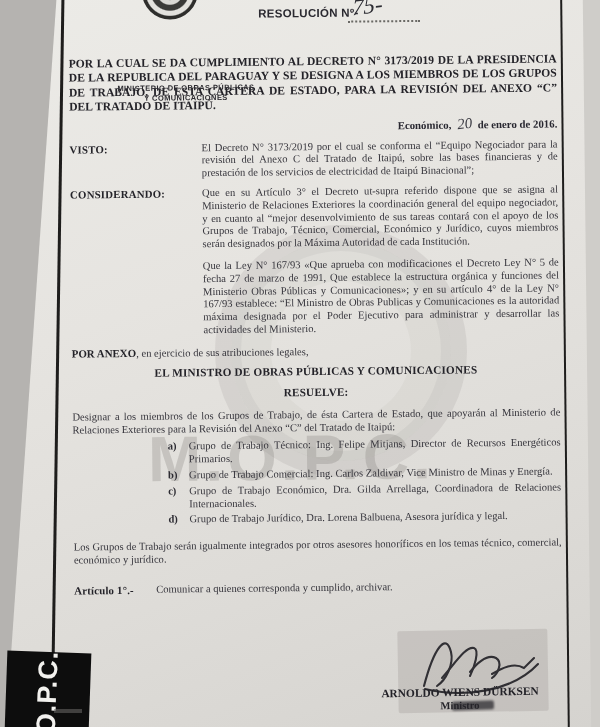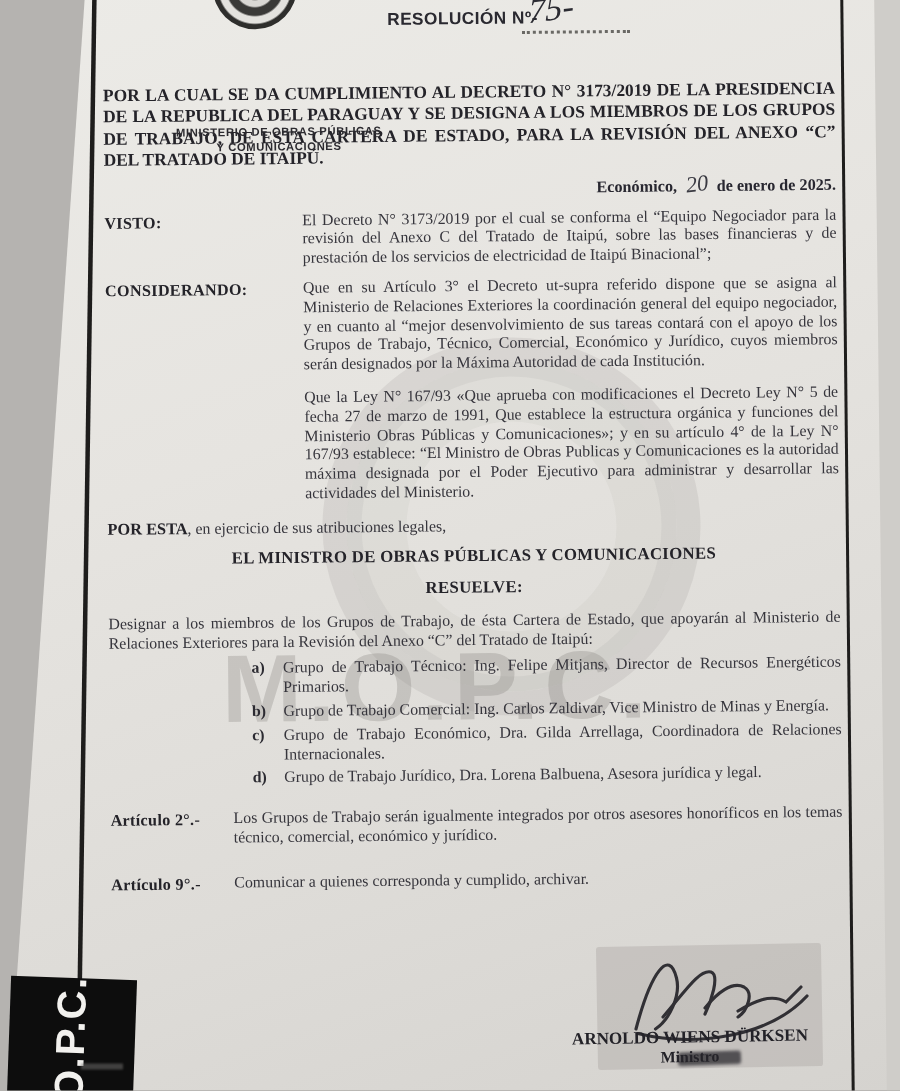--- a/index.html
+++ b/index.html
@@ -159,38 +159,38 @@
     <div class="res-label">RESOLUCIÓN Nº-</div>
     <div class="res-dots"></div>
     <div class="res-number">75-</div>
   </div>
 
   <p class="subject">POR LA CUAL SE DA CUMPLIMIENTO AL DECRETO N° 3173/2019 DE LA PRESIDENCIA DE LA REPUBLICA DEL PARAGUAY Y SE DESIGNA A LOS MIEMBROS DE LOS GRUPOS DE TRABAJO, DE ESTA CARTERA DE ESTADO, PARA LA REVISIÓN DEL ANEXO “C” DEL TRATADO DE ITAIPÚ.</p>
 
   <div class="date-line">
     <span>Económico,</span>
     <span class="hand-day">20</span>
-    <span>de enero de 2025.</span>
+    <span>de enero de 2016.</span>
   </div>
 
   <div class="row">
     <span class="lbl">VISTO:</span>
     <span class="bodytext">El Decreto N° 3173/2019 por el cual se conforma el “Equipo Negociador para la revisión del Anexo C del Tratado de Itaipú, sobre las bases financieras y de prestación de los servicios de electricidad de Itaipú Binacional”;</span>
   </div>
 
   <div class="row">
     <span class="lbl">CONSIDERANDO:</span>
     <span class="bodytext">
       <span style="display:block">Que en su Artículo 3° el Decreto ut-supra referido dispone que se asigna al Ministerio de Relaciones Exteriores la coordinación general del equipo negociador, y en cuanto al “mejor desenvolvimiento de sus tareas contará con el apoyo de los Grupos de Trabajo, Técnico, Comercial, Económico y Jurídico, cuyos miembros serán designados por la Máxima Autoridad de cada Institución.</span>
       <span style="display:block" class="considerando-p2">Que la Ley N° 167/93 «Que aprueba con modificaciones el Decreto Ley N° 5 de fecha 27 de marzo de 1991, Que establece la estructura orgánica y funciones del Ministerio Obras Públicas y Comunicaciones»; y en su artículo 4° de la Ley N° 167/93 establece: “El Ministro de Obras Publicas y Comunicaciones es la autoridad máxima designada por el Poder Ejecutivo para administrar y desarrollar las actividades del Ministerio.</span>
     </span>
   </div>
 
   <div class="por-tanto">
-    <b>POR ESTA</b><span>, en ejercicio de sus atribuciones legales,</span>
+    <b>POR ANEXO</b><span>, en ejercicio de sus atribuciones legales,</span>
   </div>
 
   <div class="center-heading">EL MINISTRO DE OBRAS PÚBLICAS Y COMUNICACIONES</div>
   <div class="center-heading resuelve">RESUELVE:</div>
 
   <div class="row article-row">
     <span class="bodytext">Designar a los miembros de los Grupos de Trabajo, de ésta Cartera de Estado, que apoyarán al Ministerio de Relaciones Exteriores para la Revisión del Anexo “C” del Tratado de Itaipú:</span>
   </div>
 
   <div class="wg-list">
@@ -206,26 +206,25 @@
       <span class="wg-letter">c)</span>
       <span class="wg-text">Grupo de Trabajo Económico, Dra. Gilda Arrellaga, Coordinadora de Relaciones Internacionales.</span>
     </div>
     <div class="wg">
       <span class="wg-letter">d)</span>
       <span class="wg-text">Grupo de Trabajo Jurídico, Dra. Lorena Balbuena, Asesora jurídica y legal.</span>
     </div>
   </div>
 
   <div class="row article-row art2">
-    <span class="lbl">Artículo 2°.-</span>
     <span class="bodytext">Los Grupos de Trabajo serán igualmente integrados por otros asesores honoríficos en los temas técnico, comercial, económico y jurídico.</span>
   </div>
 
   <div class="row article-row art3">
-    <span class="lbl">Artículo 9°.-</span>
+    <span class="lbl">Artículo 1°.-</span>
     <span class="bodytext">Comunicar a quienes corresponda y cumplido, archivar.</span>
   </div>
 
 </div>
 
 <div class="stamp-rect"></div>
 
 <svg class="signature" width="140" height="78" viewBox="0 0 140 78">
   <g fill="none" stroke="#1d1c22" stroke-width="2.1" stroke-linecap="round" opacity="0.88">
     <path d="M16 60 C 26 22, 38 6, 43 26 C 46 38, 38 54, 29 60"></path>

